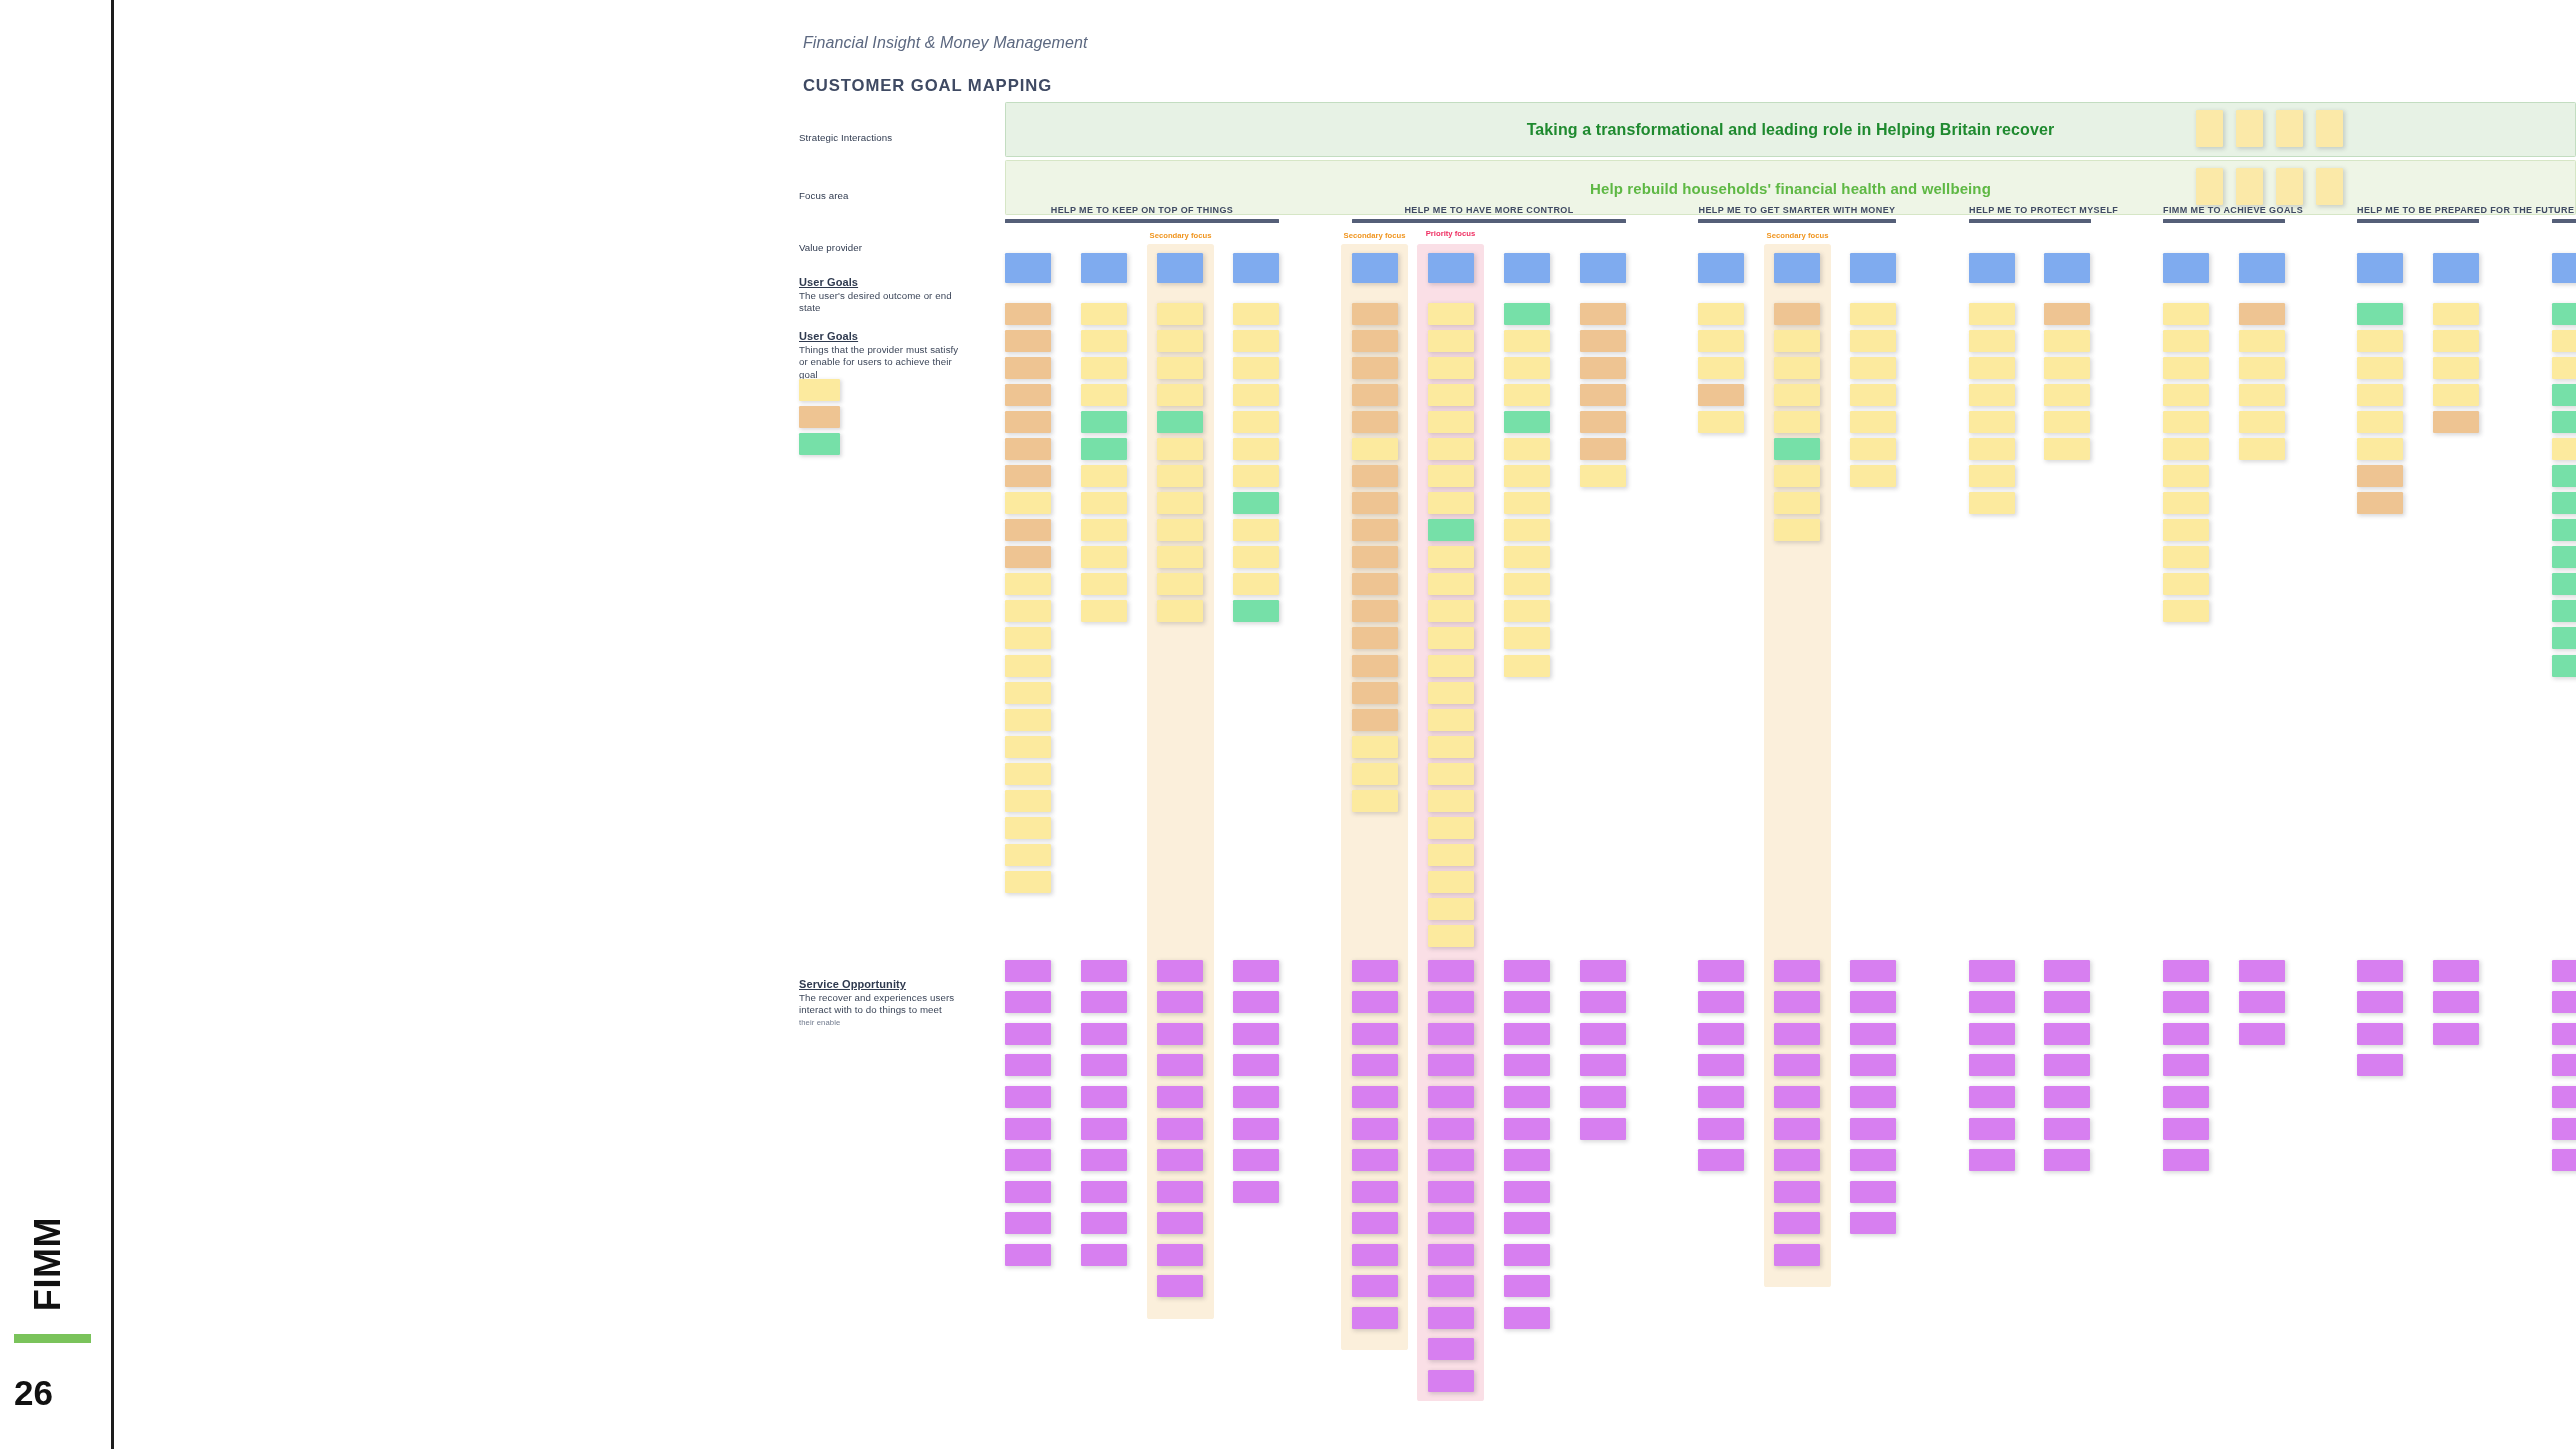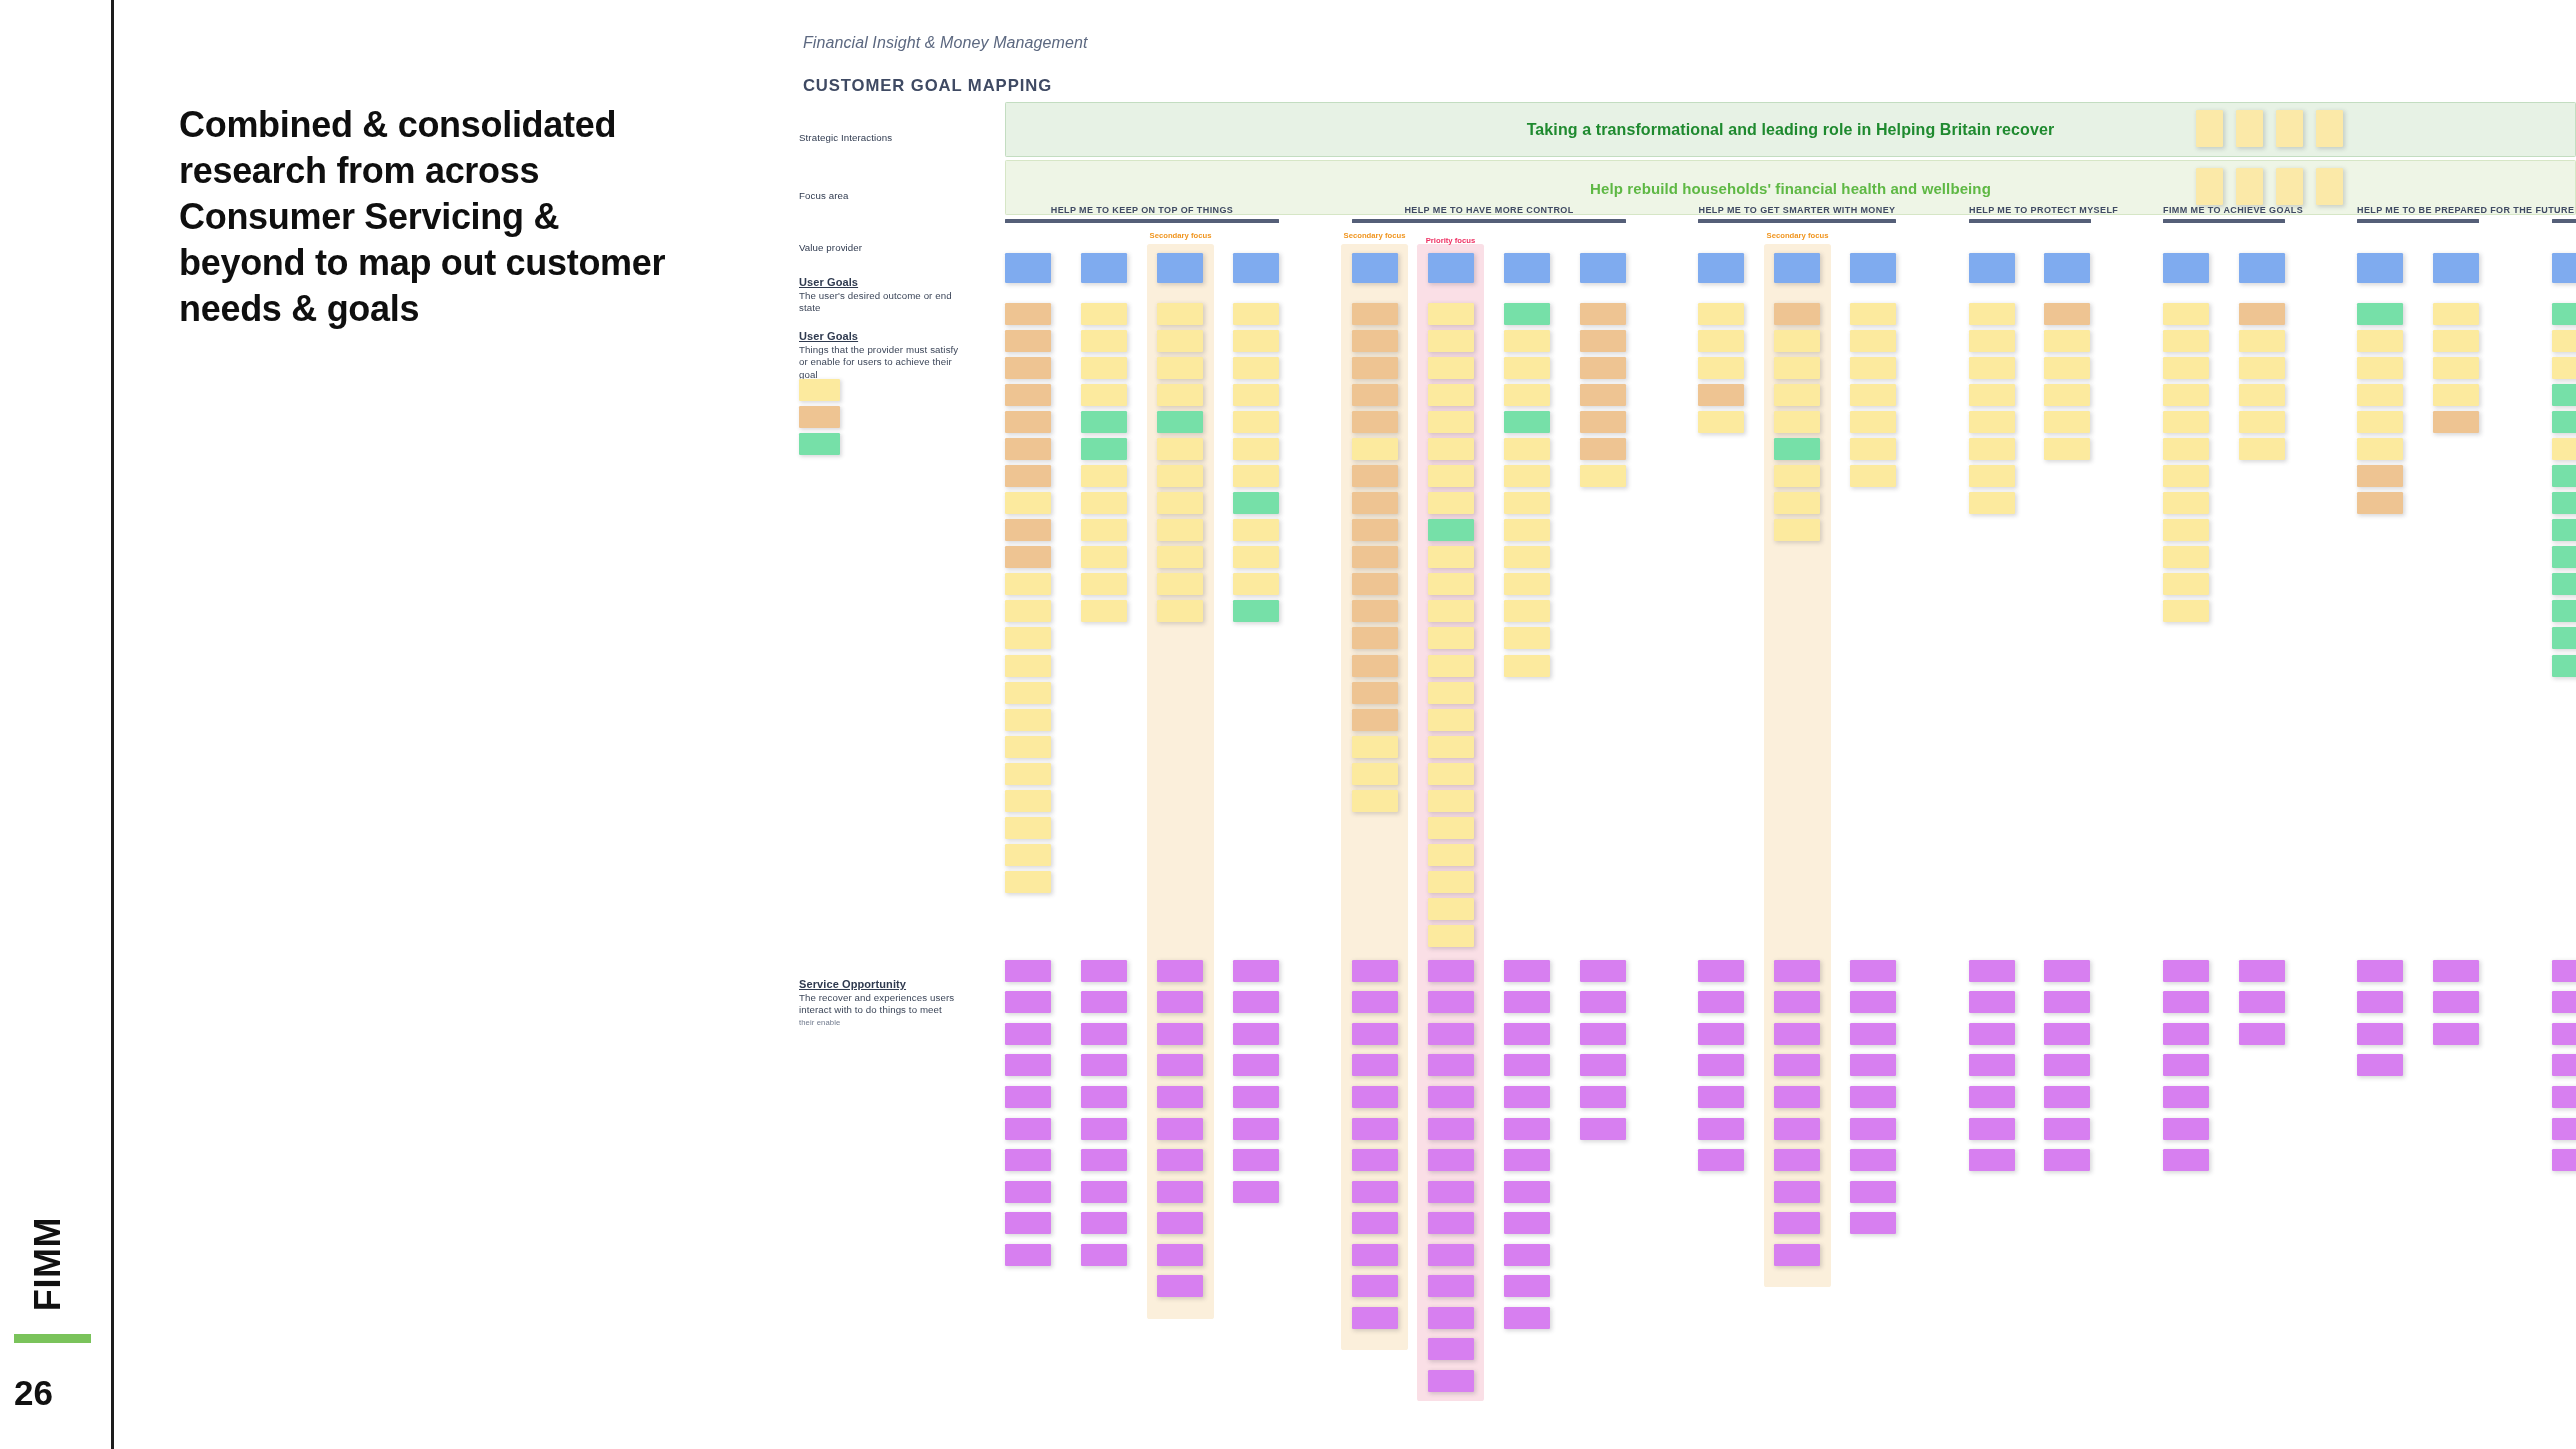--- a/index.html
+++ b/index.html
@@ -71,21 +71,20 @@
 </head>
 <body>
 
 <div id="slide">
 
   <div class="rail-divider"></div>
   <div class="rail-brand">FIMM</div>
   <div class="rail-bar"></div>
   <div class="rail-page">26</div>
 
-  <div class="headline">Combined &amp; consolidated research from across Consumer Servicing &amp; beyond to map out customer needs &amp; goals</div>
 
   <div id="board">
     <div class="board-kicker">Financial Insight &amp; Money Management</div>
     <div class="board-title">CUSTOMER GOAL MAPPING</div>
     <div id="board-dyn">
         <div class="row-label" style="left: 0px; top: 106px; width: 161px;"><span class="" style="font-weight: normal; font-size: 9.7px; text-decoration: none;">Strategic Interactions</span></div>
         <div class="row-label" style="left: 0px; top: 164px; width: 161px;"><span class="" style="font-weight: normal; font-size: 9.7px; text-decoration: none;">Focus area</span></div>
         <div class="row-label" style="left: 0px; top: 216px; width: 161px;"><span class="" style="font-weight: normal; font-size: 9.7px; text-decoration: none;">Value provider</span></div>
         <div class="row-label" style="left: 0px; top: 250px; width: 161px;">
           <span class="lb-title">User Goals</span>
@@ -137,21 +136,21 @@
           <div class="ltxt"></div>
         </div>
         <div class="legend-note n-green" style="left: 0px; top: 407px; width: 41px; height: 22px;">
           <div class="ltxt"></div>
         </div>
         <div class="focus-band secondary" style="left: 348px; top: 218px; width: 67px; height: 1075px; z-index: 0;"></div>
         <div class="focus-tag secondary" style="left: 335px; top: 205px; width: 93px;">Secondary focus</div>
         <div class="focus-band secondary" style="left: 542px; top: 218px; width: 67px; height: 1106px; z-index: 0;"></div>
         <div class="focus-tag secondary" style="left: 529px; top: 205px; width: 93px;">Secondary focus</div>
         <div class="focus-band priority" style="left: 618px; top: 218px; width: 67px; height: 1157px; z-index: 0;"></div>
-        <div class="focus-tag priority" style="left: 605px; top: 210px; width: 93px;">Priority focus</div>
+        <div class="focus-tag priority" style="left: 605px; top: 203px; width: 93px;">Priority focus</div>
         <div class="focus-band secondary" style="left: 965px; top: 218px; width: 67px; height: 1043px; z-index: 0;"></div>
         <div class="focus-tag secondary" style="left: 952px; top: 205px; width: 93px;">Secondary focus</div>
         <div class="group-head" style="left: 206px; top: 179px; width: 274px; z-index: 3;">
           <div class="gh-txt">HELP ME TO KEEP ON TOP OF THINGS</div>
           <div class="gh-rule"></div>
         </div>
         <div class="group-head" style="left: 553px; top: 179px; width: 274px; z-index: 3;">
           <div class="gh-txt">HELP ME TO HAVE MORE CONTROL</div>
           <div class="gh-rule"></div>
         </div>

